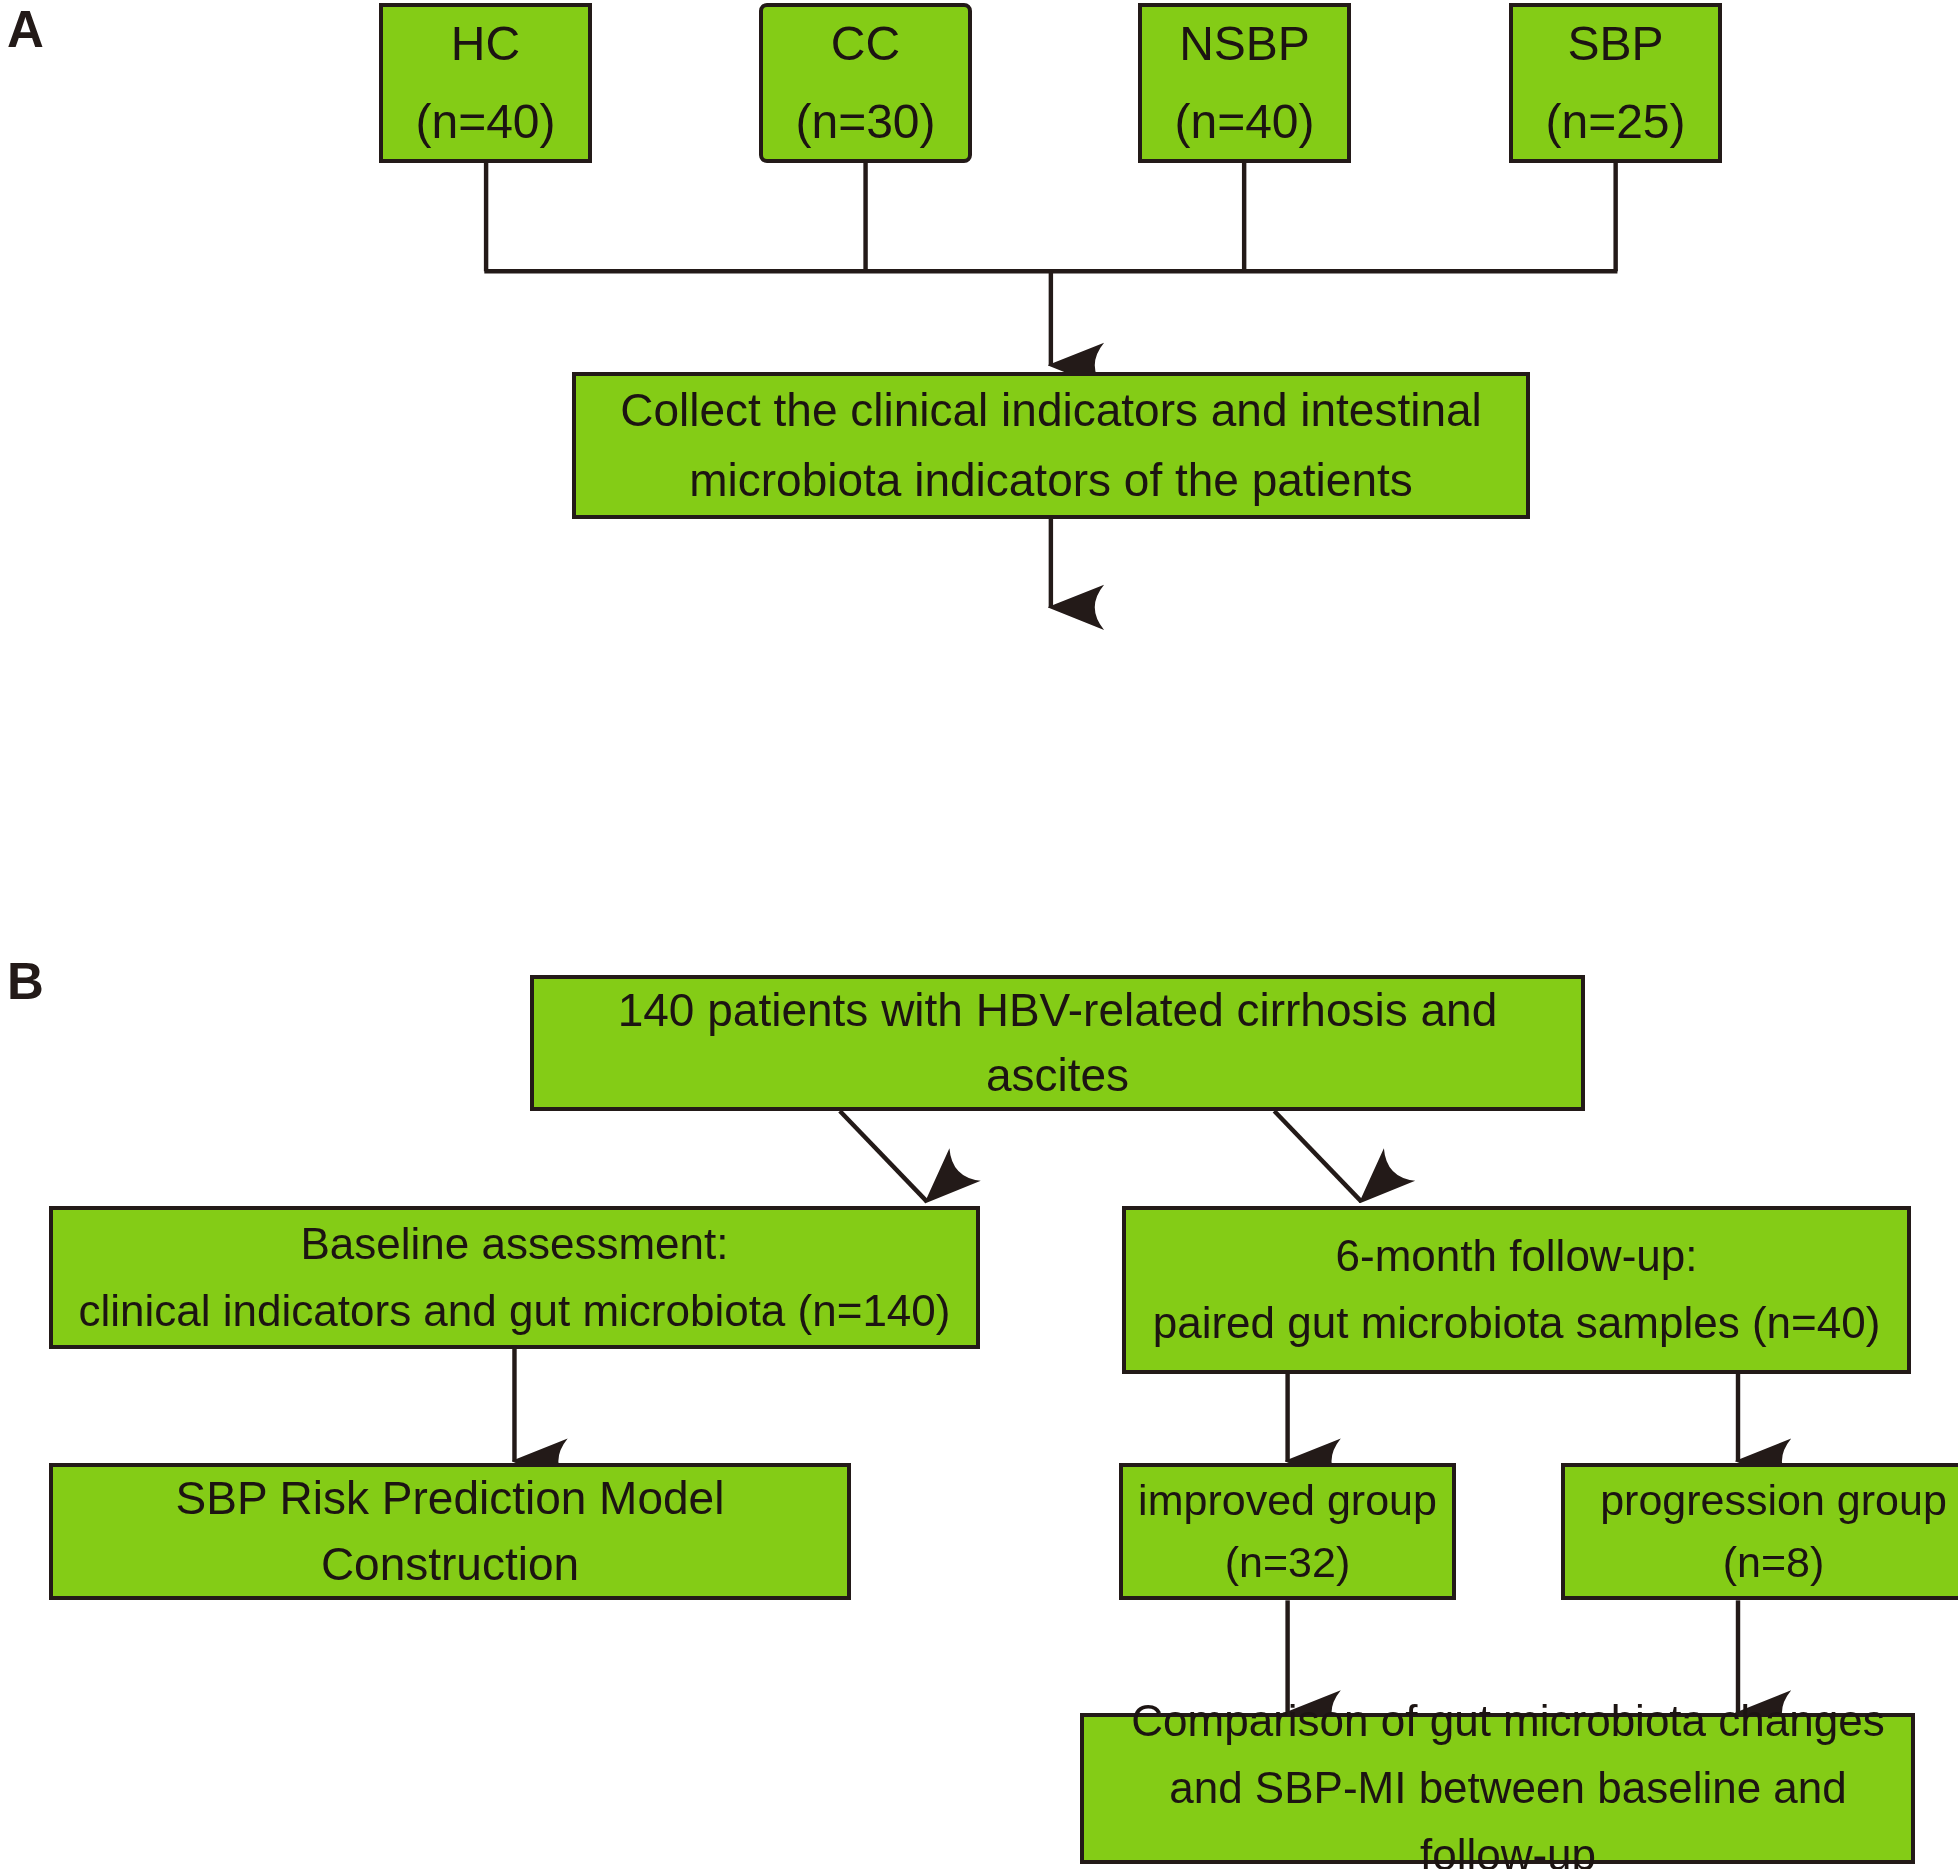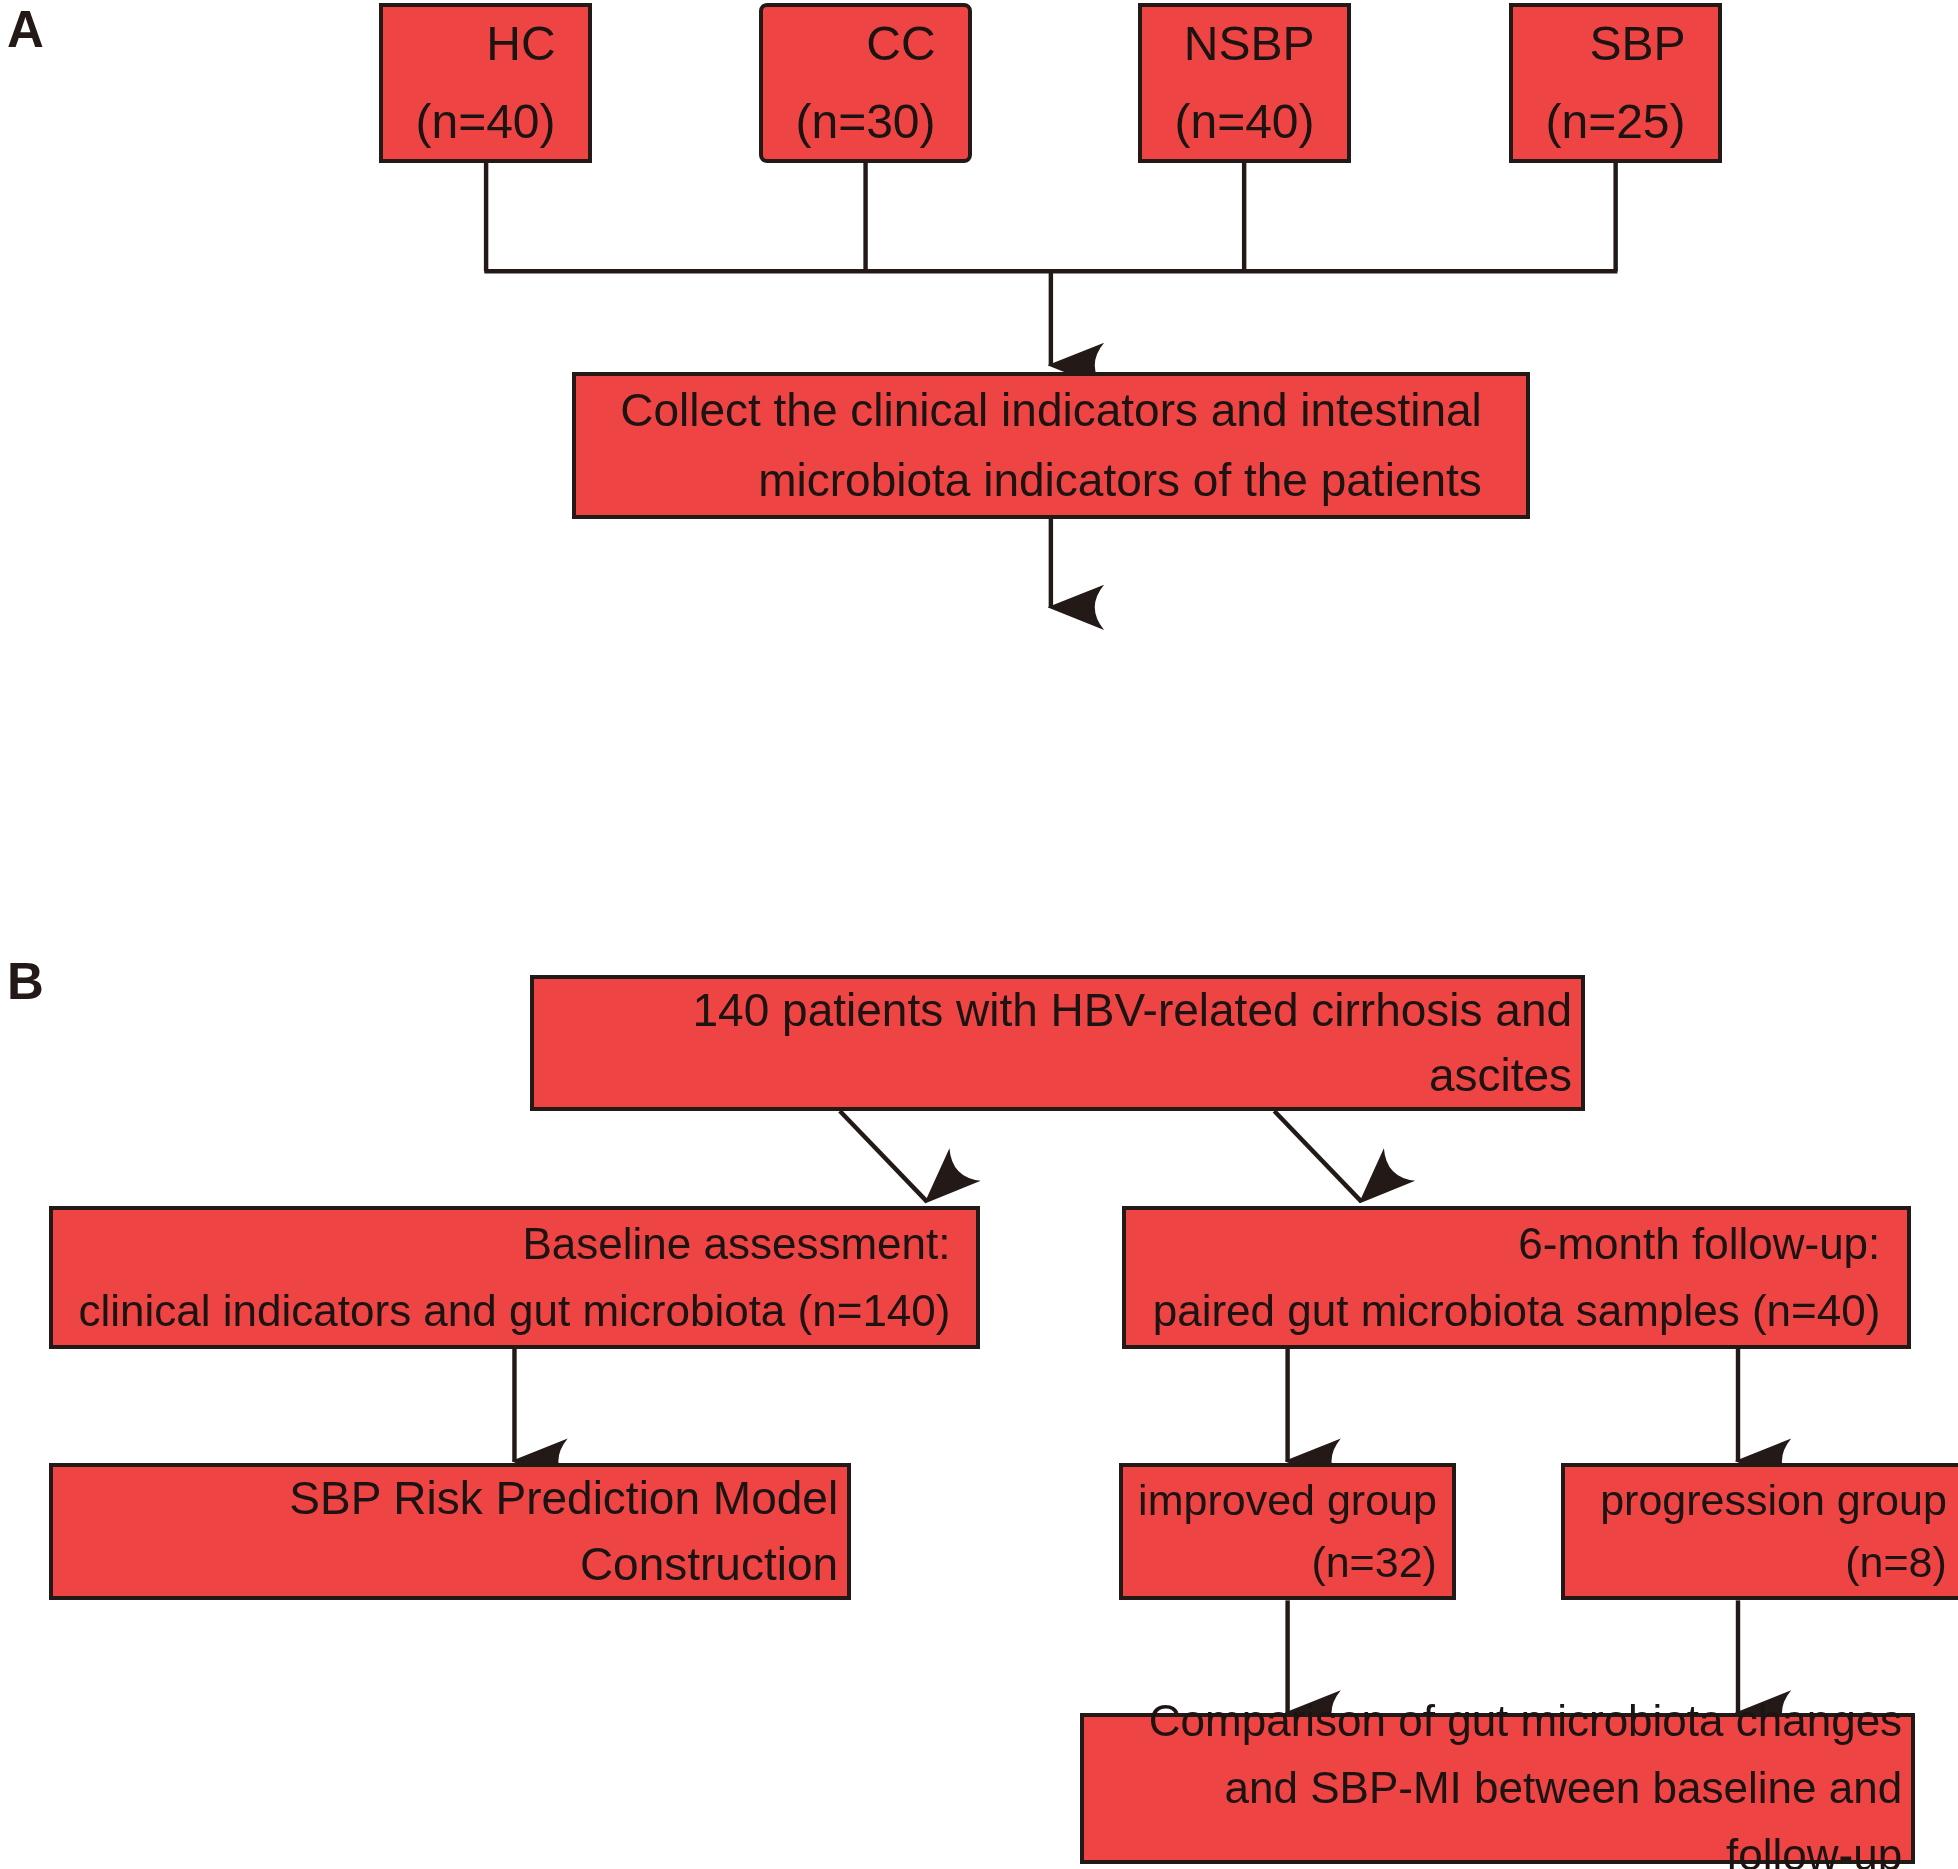--- a/index.html
+++ b/index.html
@@ -32,25 +32,25 @@
     font-weight: bold;
     font-size: 51px;
     line-height: 1;
     color: #231a18;
     letter-spacing: 0px;
   }
   .node {
     position: absolute;
     box-sizing: border-box;
     border: 4.4px solid #231a18;
-    background: #ef4444;
+    background: #84cc16;
     display: flex;
     align-items: center;
     justify-content: center;
-    text-align: right;
+    text-align: center;
   }
   .node .label {
     font-family: "Liberation Sans", sans-serif;
     color: #1c1412;
     line-height: 1.42;
     white-space: pre-line;
     padding: 0 8.9px;
   }
   
   .node.group .label {
@@ -140,21 +140,21 @@
 
   <div class="node single" style="left:530px; top:975px; width:1055px; height:136px;">
     <span class="label">140 patients with HBV-related cirrhosis and ascites</span>
   </div>
 
   <div class="node process-narrow" style="left:49px; top:1206px; width:931px; height:143px;">
     <span class="label">Baseline assessment:
 clinical indicators and gut microbiota (n=140)</span>
   </div>
 
-  <div class="node process-narrow" style="left:1122px; top:1206px; width:789px; height:143px;">
+  <div class="node process-narrow" style="left:1122px; top:1206px; width:789px; height:168px;">
     <span class="label">6-month follow-up:
 paired gut microbiota samples (n=40)</span>
   </div>
 
   <div class="node single" style="left:49px; top:1463px; width:802px; height:137px;">
     <span class="label">SBP Risk Prediction Model Construction</span>
   </div>
 
   <div class="node small" style="left:1119px; top:1463px; width:337px; height:137px;">
     <span class="label">improved group

